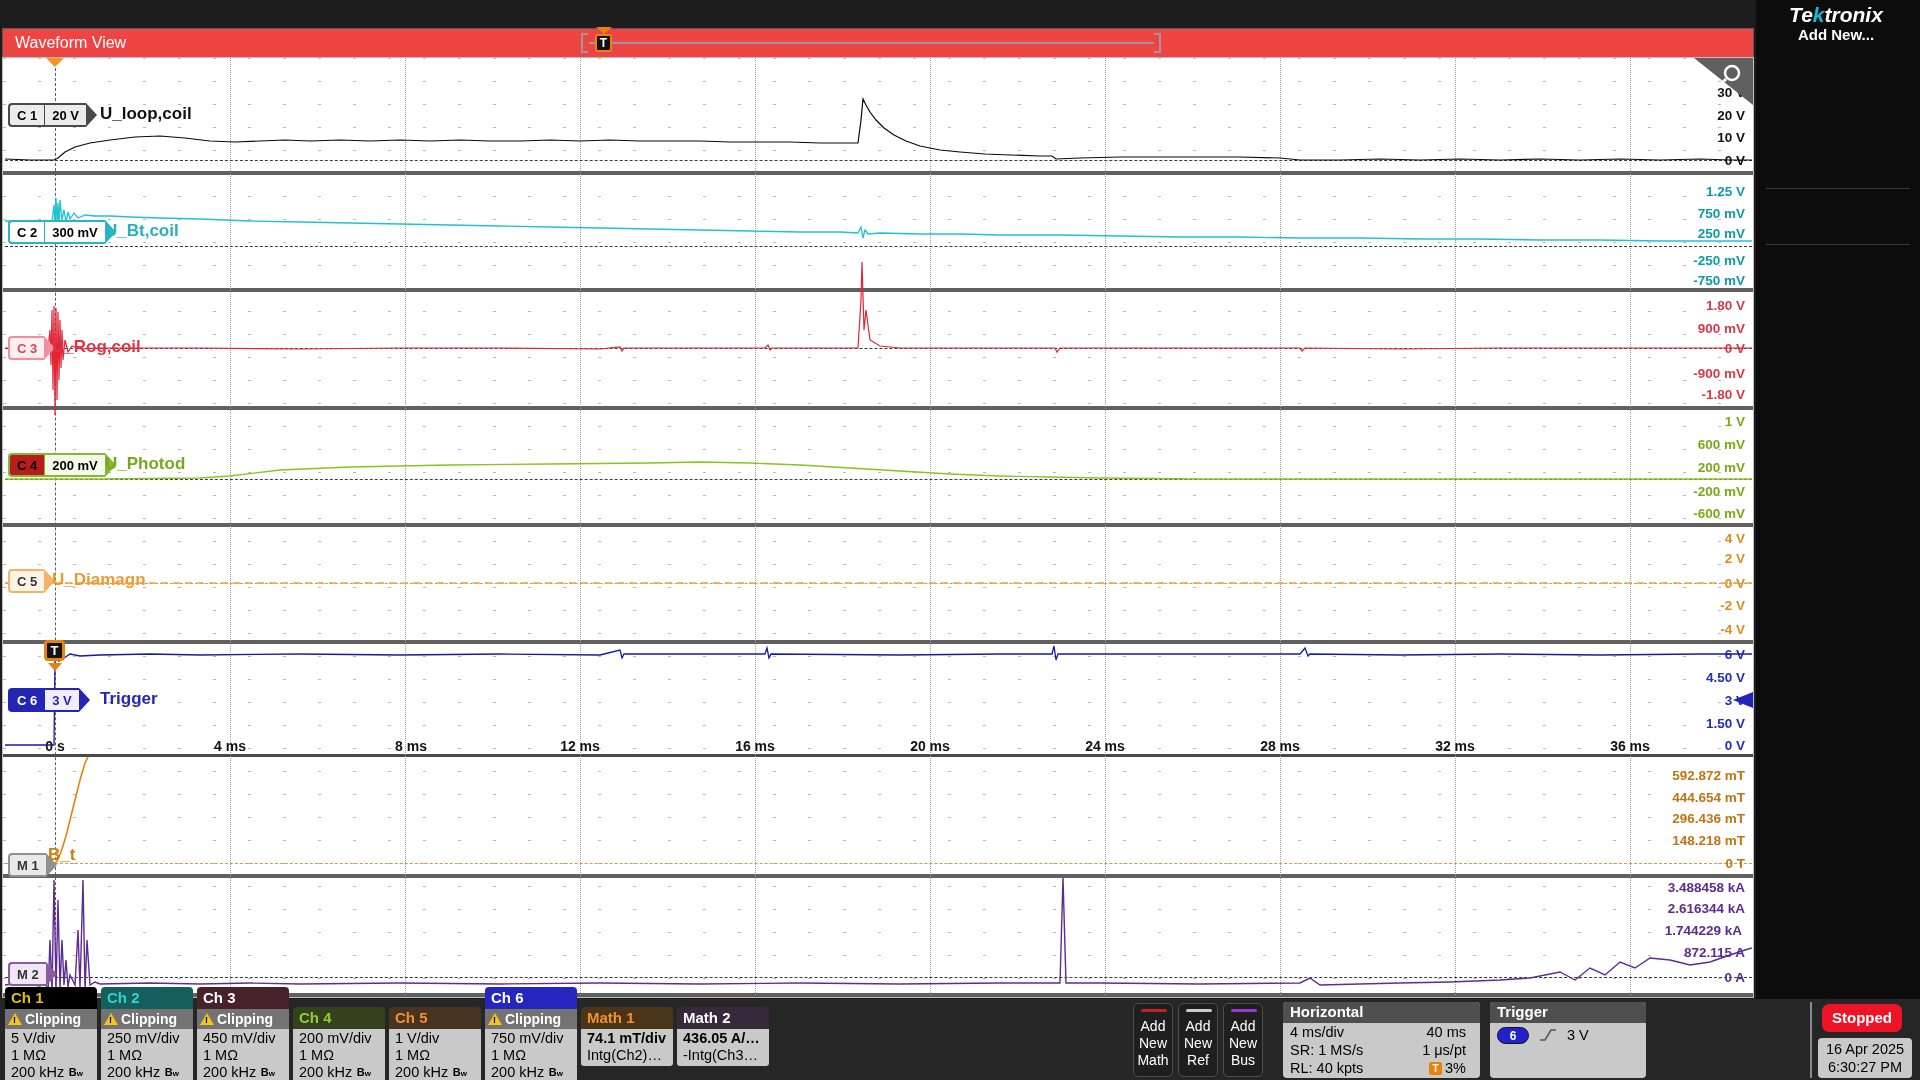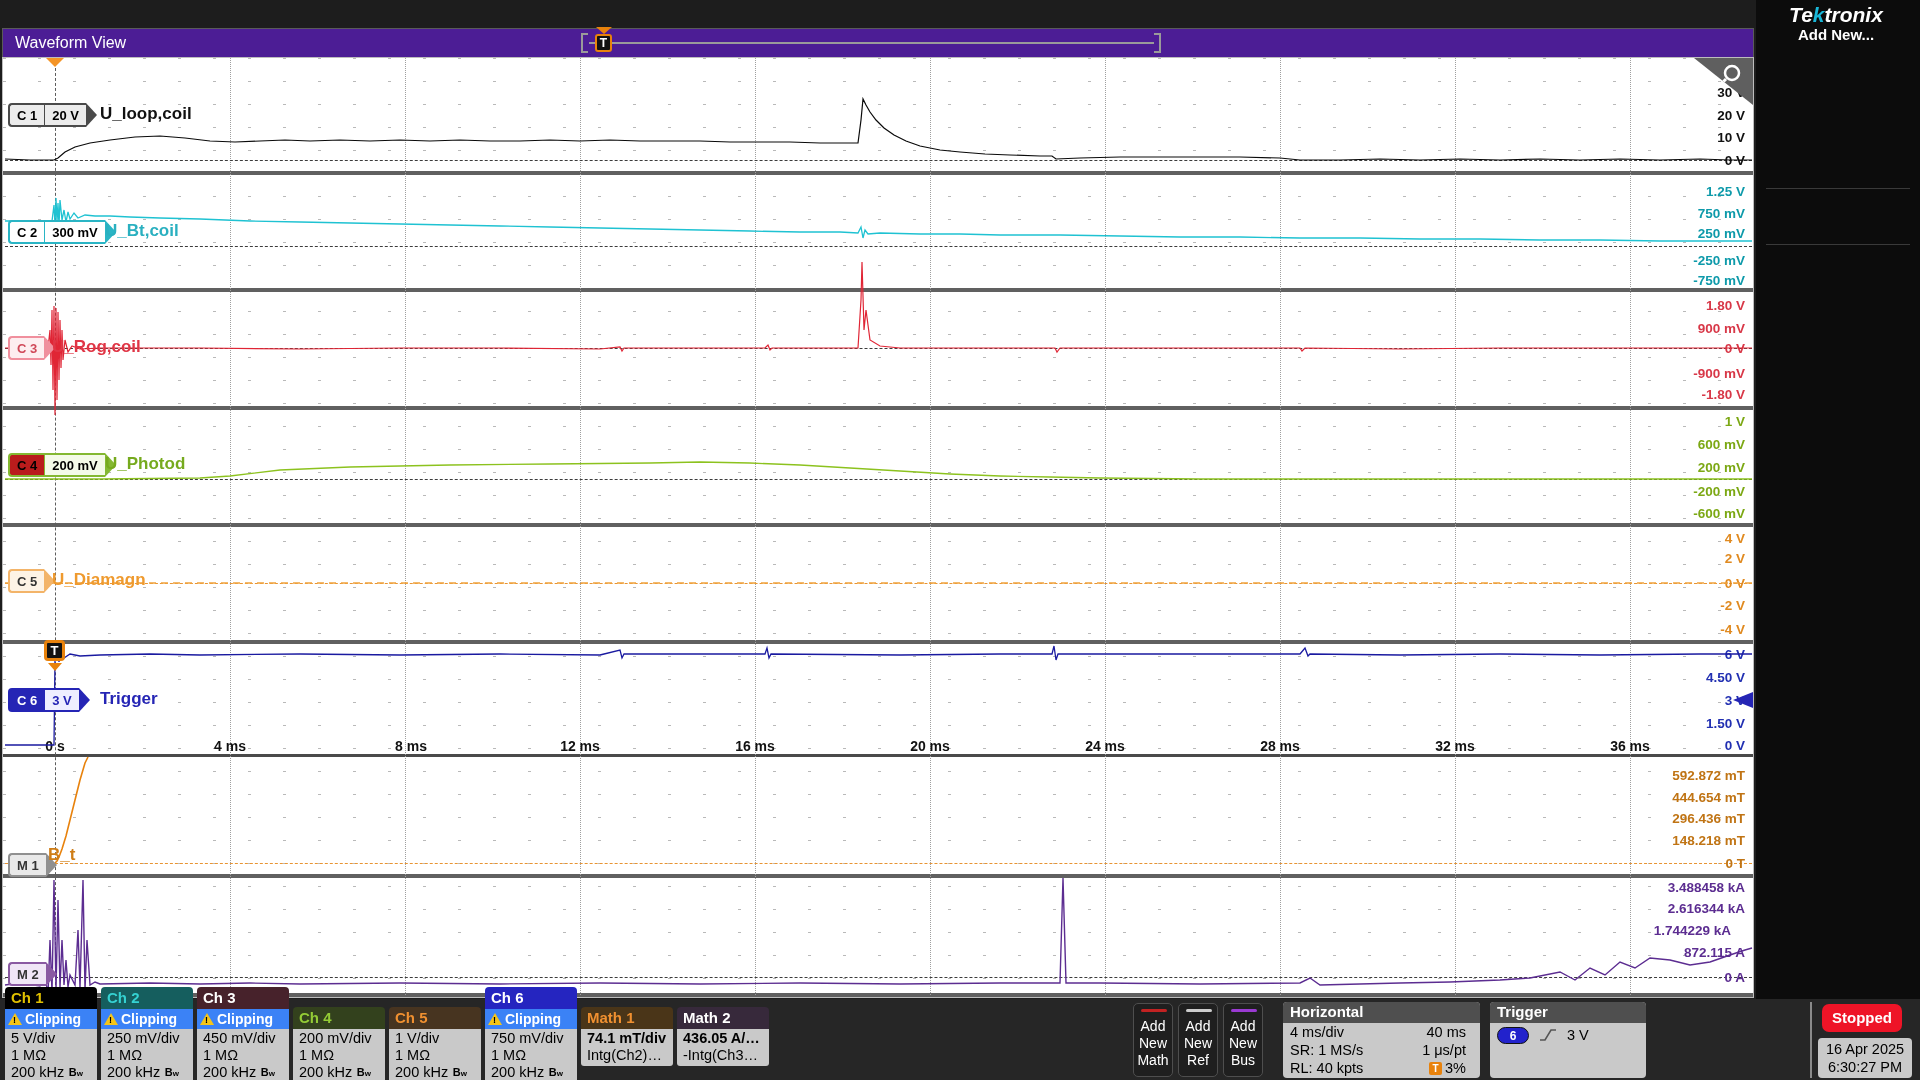--- a/index.html
+++ b/index.html
@@ -16,21 +16,21 @@
   
   #side-panel { position:absolute; left:1756px; top:0; width:164px; height:1000px; background:#0c0c0c; }
   #logo { position:absolute; left:0; top:3px; width:160px; text-align:center;
           color:#fff; font-size:21px; font-weight:bold; font-style:italic; letter-spacing:0px; }
   #logo .k { color:#19b7d8; }
   #panel-title { position:absolute; left:0; top:26px; width:160px; text-align:center;
                  color:#fff; font-size:15px; font-weight:bold; }
   .sp-div { position:absolute; left:10px; width:144px; height:1px; background:#3a3a3a; }
 
   
-  #titlebar { position:absolute; left:2px; top:28px; width:1752px; height:35px; background:#4c1d95;
+  #titlebar { position:absolute; left:2px; top:28px; width:1752px; height:35px; background:#ef4444;
               border:1px solid #5a5a5a; border-bottom:none; color:#fff; font-size:16px; }
   #titlebar .ttl { position:absolute; left:12px; top:5px; }
   #acq-track { position:absolute; left:586px; top:13px; width:565px; height:2px; background:#9a9a9a; }
   .brk { position:absolute; top:4px; width:7px; height:20px; border:2px solid #9a9a9a; }
   .brk.l { left:578px; border-right:none; }
   .brk.r { left:1151px; border-left:none; }
   #acq-tflag { position:absolute; left:592px; top:5px; width:17px; height:18px; background:#111;
                border:2px solid #e8820c; border-radius:3px; color:#fff; font-size:12px; font-weight:bold;
                text-align:center; line-height:14px; }
   #acq-tri { position:absolute; left:593px; top:-2px; width:0; height:0;
@@ -67,21 +67,21 @@
                       border-top:8px solid transparent; border-bottom:8px solid transparent; border-right:20px solid #2525b5; }
   #zoom-corner { position:absolute; left:1694px; top:58px; width:59px; height:47px;
                  clip-path:polygon(0 0,100% 0,100% 100%); background:#5f5f5f; }
   #drag-dots { position:absolute; left:1757px; top:500px; width:8px; display:flex; flex-direction:column; gap:5px; align-items:center; }
   #drag-dots i { width:4px; height:4px; border-radius:50%; background:#bbb; }
 
   
   #bottombar { position:absolute; left:0; top:999px; width:1920px; height:81px; background:#262626; }
   .chbadge { position:absolute; width:92px; border-radius:4px 4px 3px 3px; overflow:hidden; cursor:pointer; }
   .chbadge .tab { height:22px; font-size:15px; font-weight:bold; padding:2px 0 0 6px; }
-  .chbadge .clip { height:20px; background:#3b82f6; color:#fff; font-size:14px; font-weight:bold;
+  .chbadge .clip { height:20px; background:#737373; color:#fff; font-size:14px; font-weight:bold;
                    display:flex; align-items:center; gap:3px; padding-left:3px; }
   .warn { position:relative; width:0; height:0; border-left:7px solid transparent; border-right:7px solid transparent;
           border-bottom:12px solid #f5c518; }
   .warn::after { content:"!"; position:absolute; left:-2px; top:2px; font-size:9px; font-weight:bold; color:#000; }
   .chbadge .body { background:#c9c9c9; color:#000; font-size:14.5px; padding:1px 0 2px 6px; }
   .chbadge .row { height:17px; line-height:17px; display:flex; }
   .chbadge .row.b1 { font-weight:bold; }
   .bw { margin-left:auto; padding-right:14px; font-weight:bold; font-size:11px; }
   .bw span { font-size:8px; }
 
@@ -176,21 +176,21 @@
       <div class="axis-lbl" style="right: 175px; top: 745px; color: rgb(34, 48, 178);">0 V</div>
       <div class="baseline orange" style="left: 5px; width: 1747px; top: 863px;"></div>
       <div class="axis-lbl" style="right: 175px; top: 775px; color: rgb(192, 116, 20);">592.872 mT</div>
       <div class="axis-lbl" style="right: 175px; top: 797px; color: rgb(192, 116, 20);">444.654 mT</div>
       <div class="axis-lbl" style="right: 175px; top: 818px; color: rgb(192, 116, 20);">296.436 mT</div>
       <div class="axis-lbl" style="right: 175px; top: 840px; color: rgb(192, 116, 20);">148.218 mT</div>
       <div class="axis-lbl" style="right: 175px; top: 863px; color: rgb(192, 116, 20);">0 T</div>
       <div class="baseline" style="left: 5px; width: 1747px; top: 977px;"></div>
       <div class="axis-lbl" style="right: 175px; top: 887px; color: rgb(92, 45, 145);">3.488458 kA</div>
       <div class="axis-lbl" style="right: 175px; top: 908px; color: rgb(92, 45, 145);">2.616344 kA</div>
-      <div class="axis-lbl" style="right: 189px; top: 930px; color: rgb(92, 45, 145);">1.744229 kA</div>
+      <div class="axis-lbl" style="right: 178px; top: 930px; color: rgb(92, 45, 145);">1.744229 kA</div>
       <div class="axis-lbl" style="right: 175px; top: 952px; color: rgb(92, 45, 145);">872.115 A</div>
       <div class="axis-lbl" style="right: 175px; top: 977px; color: rgb(92, 45, 145);">0 A</div>
       <div class="time-lbl" style="left: 55px;">0 s</div>
       <div class="time-lbl" style="left: 230px;">4 ms</div>
       <div class="time-lbl" style="left: 405px; padding-left: 12px;">8 ms</div>
       <div class="time-lbl" style="left: 580px;">12 ms</div>
       <div class="time-lbl" style="left: 755px;">16 ms</div>
       <div class="time-lbl" style="left: 930px;">20 ms</div>
       <div class="time-lbl" style="left: 1105px;">24 ms</div>
       <div class="time-lbl" style="left: 1280px;">28 ms</div>

